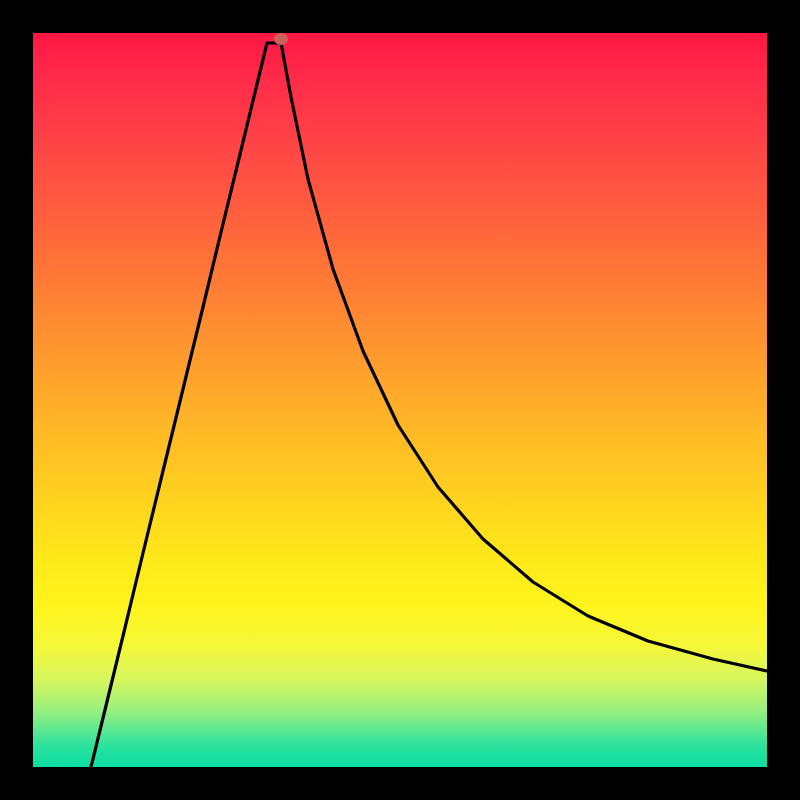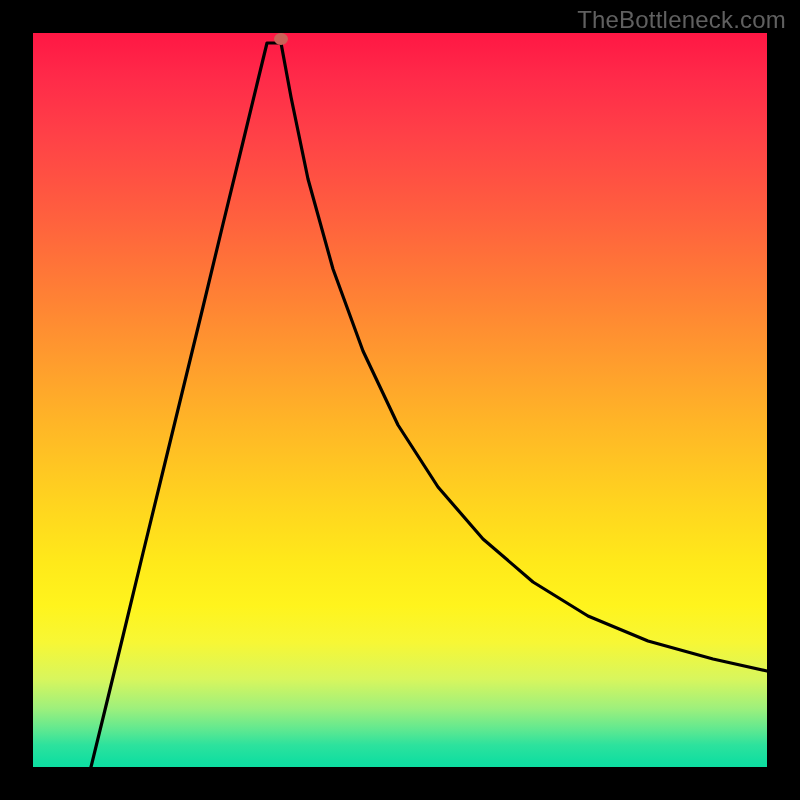--- a/index.html
+++ b/index.html
@@ -75,21 +75,20 @@
     height: 12px;
     border-radius: 50% / 50%;
     background: #cb6258;
     transform: translate(-50%, -50%);
   }
 </style>
 </head>
 <body>
 
 <div class="frame">
-  <div class="watermark">TheBottleneck.com</div>
 
   <div class="plot">
     <div class="gradient"></div>
 
     <svg class="curve" viewBox="0 0 734 734" preserveAspectRatio="none">
       <path id="curve-path" fill="none" stroke="#000" stroke-width="3.2" stroke-linecap="round" stroke-linejoin="round" d="M58 734 L70 685 L90 603 L110 520 L130 438 L150 356 L170 274 L190 191 L210 109 L225 47 L234 10 L234 10 L248 10 L248 10 L258 64 L275 146 L300 236 L330 318 L365 392 L405 454 L450 506 L500 549 L555 583 L615 608 L680 626 L734 638"></path>
     </svg>
 
     <div id="marker" class="marker" style="left: 248px; top: 6px;"></div>
   </div>

